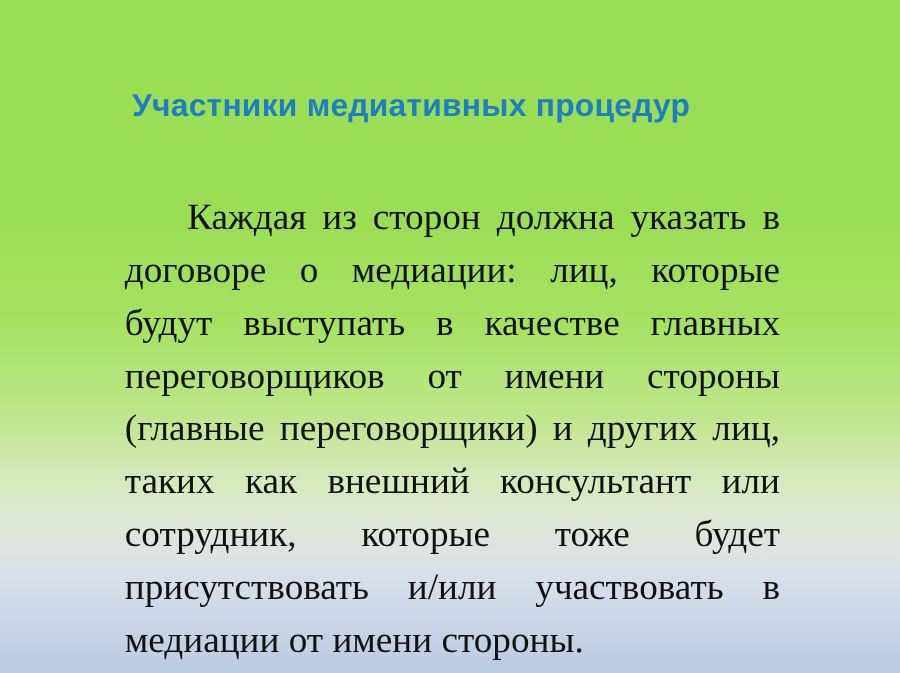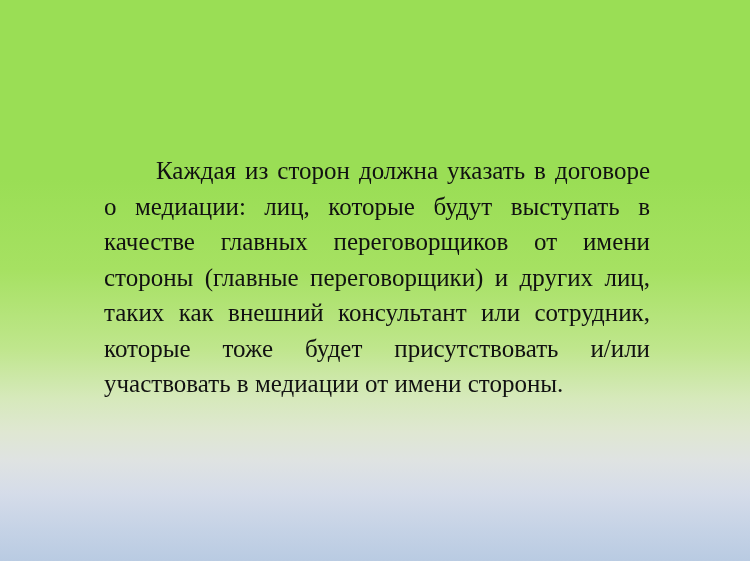--- a/index.html
+++ b/index.html
@@ -43,27 +43,28 @@
     line-height: 1.2;
     color: #1f7ec2;
     letter-spacing: 0.2px;
   }
   .slide-body {
     position: absolute;
     left: 104px;
     top: 128px;
     width: 546px;
     font-family: "Liberation Serif", serif;
-    font-size: 25px;
+    font-size: 31px;
     line-height: 1.42;
     color: #111111;
     text-align: justify;
     text-align-last: left;
     text-indent: 52px;
     hyphens: none;
   }
 </style>
 </head>
 <body>
 
 <div class="slide">
+  <h1 class="slide-title">Участники медиативных процедур</h1>
   <p class="slide-body">Каждая из сторон должна указать в договоре о медиации: лиц, которые будут выступать в качестве главных переговорщиков от имени стороны (главные переговорщики) и других лиц, таких как внешний консультант или сотрудник, которые тоже будет присутствовать и/или участвовать в медиации от имени стороны.</p>
 </div>
 
 </body></html>

